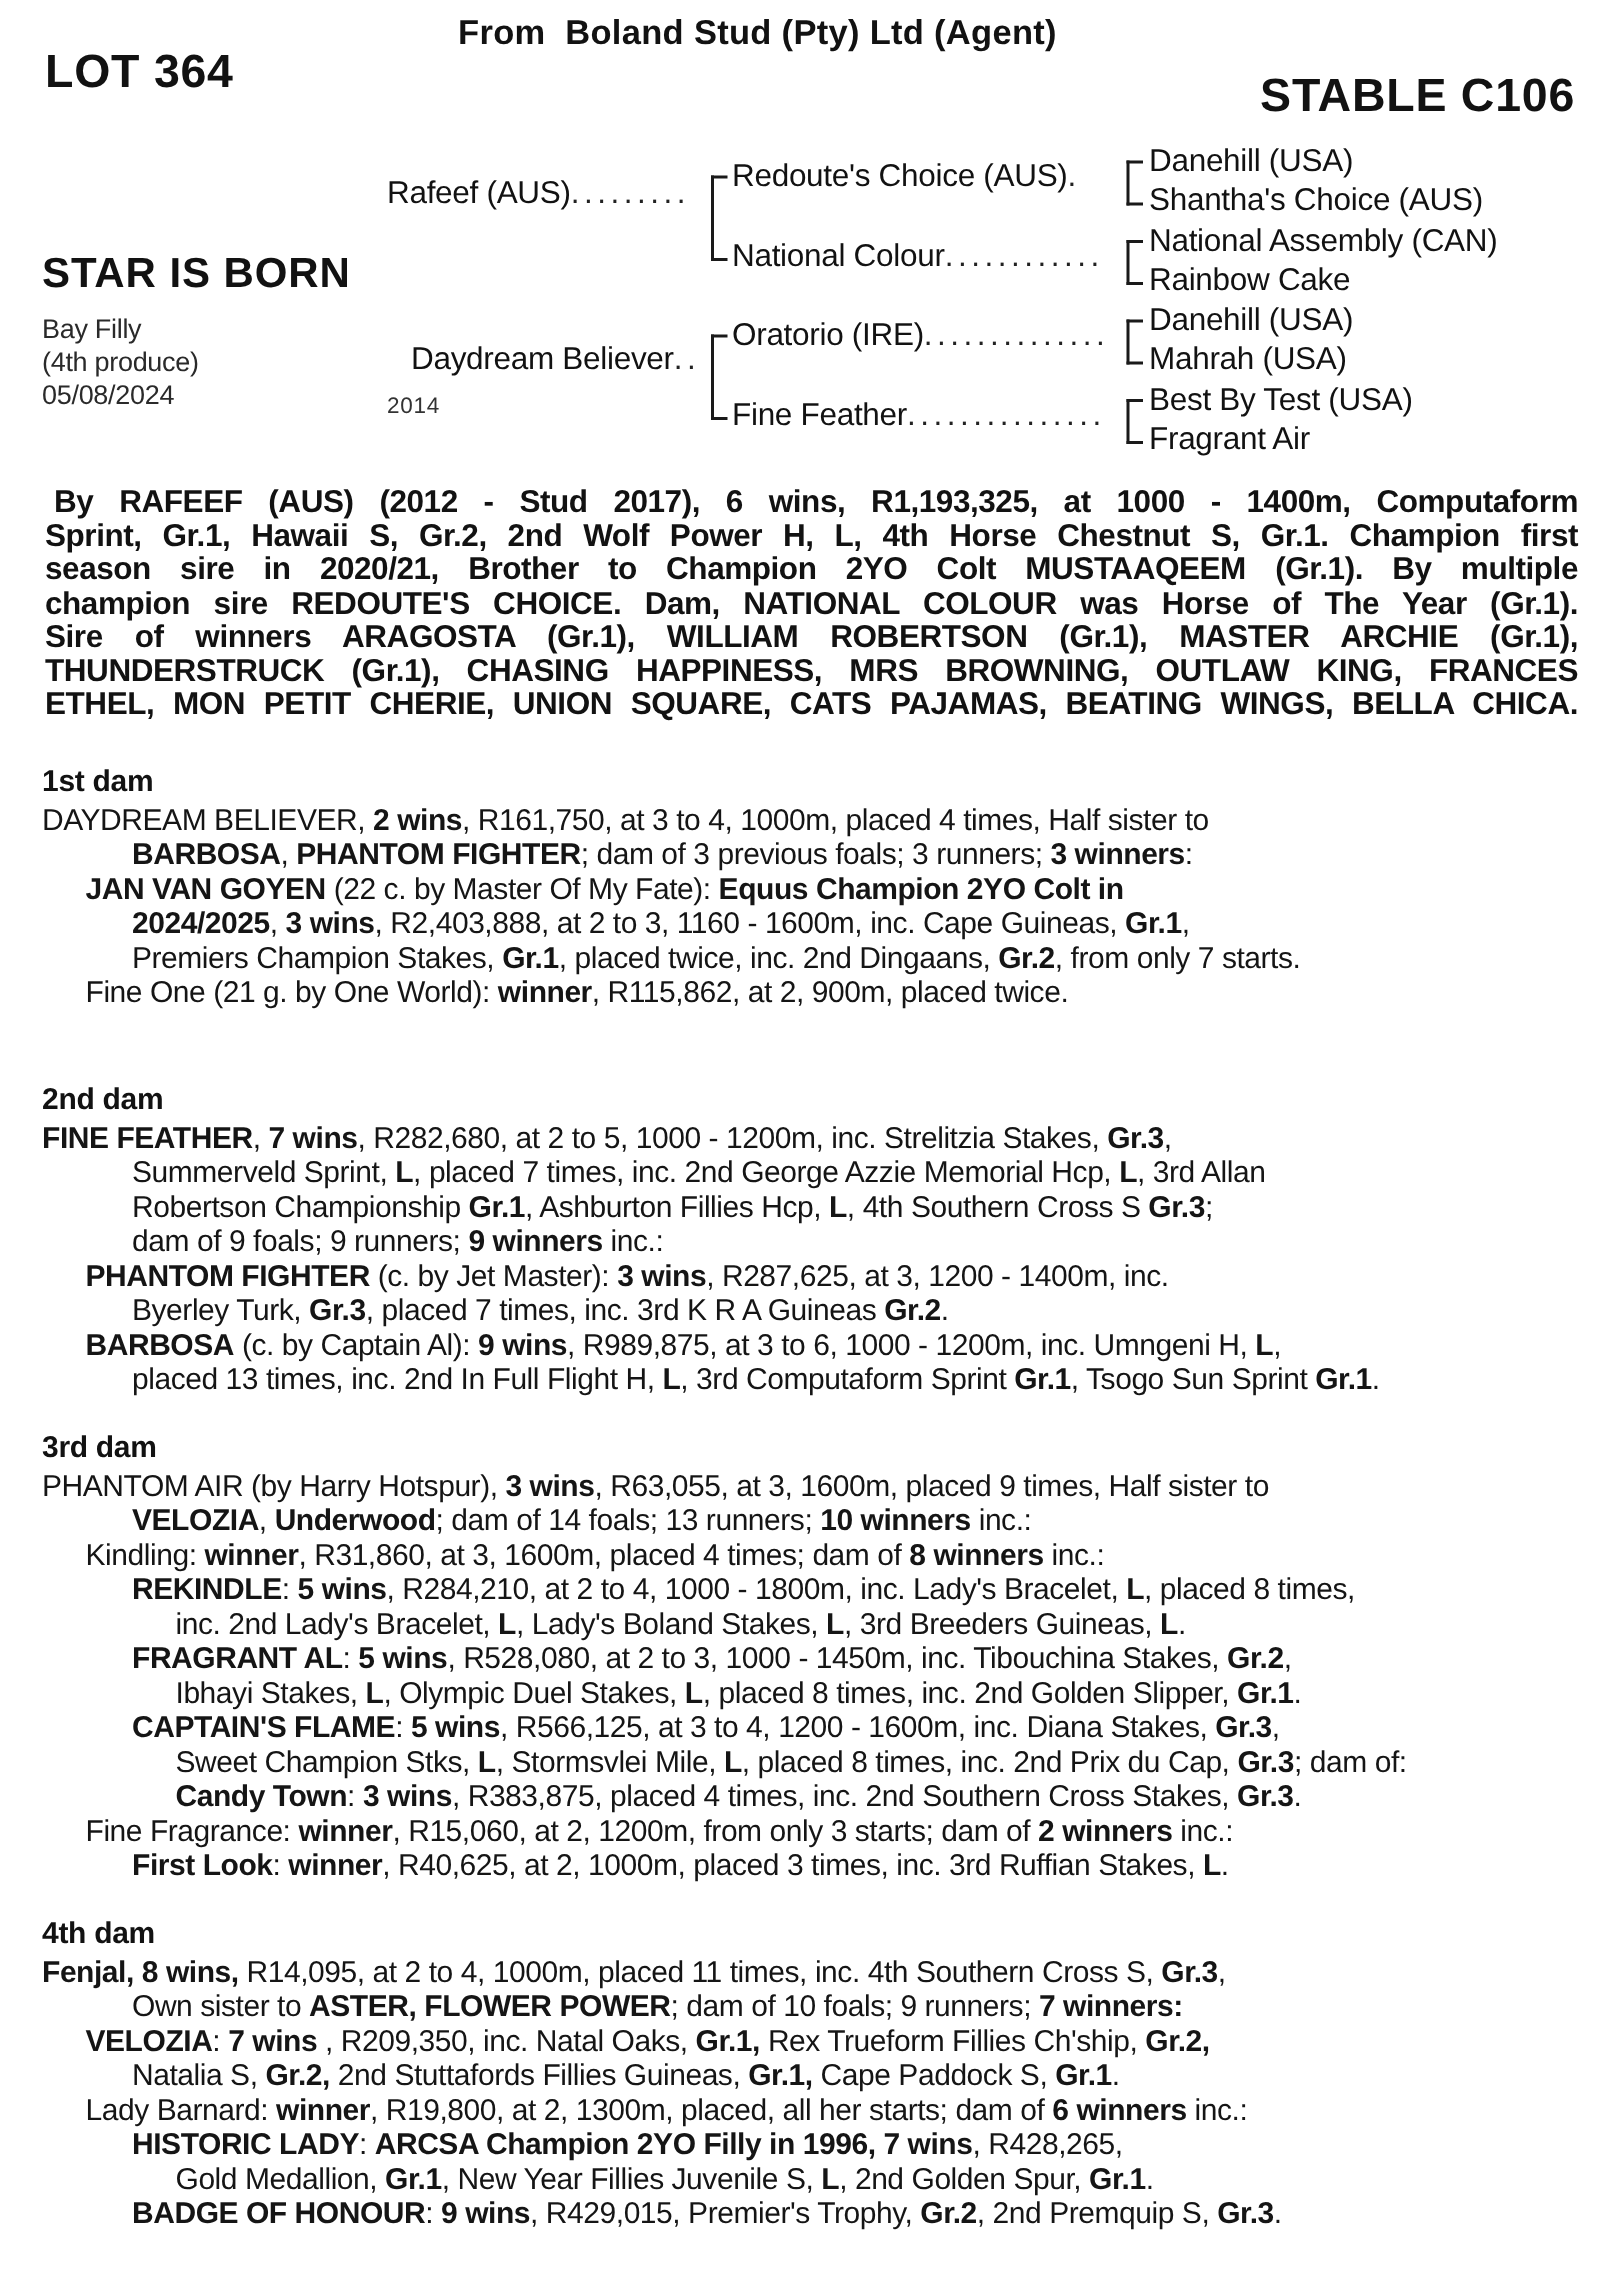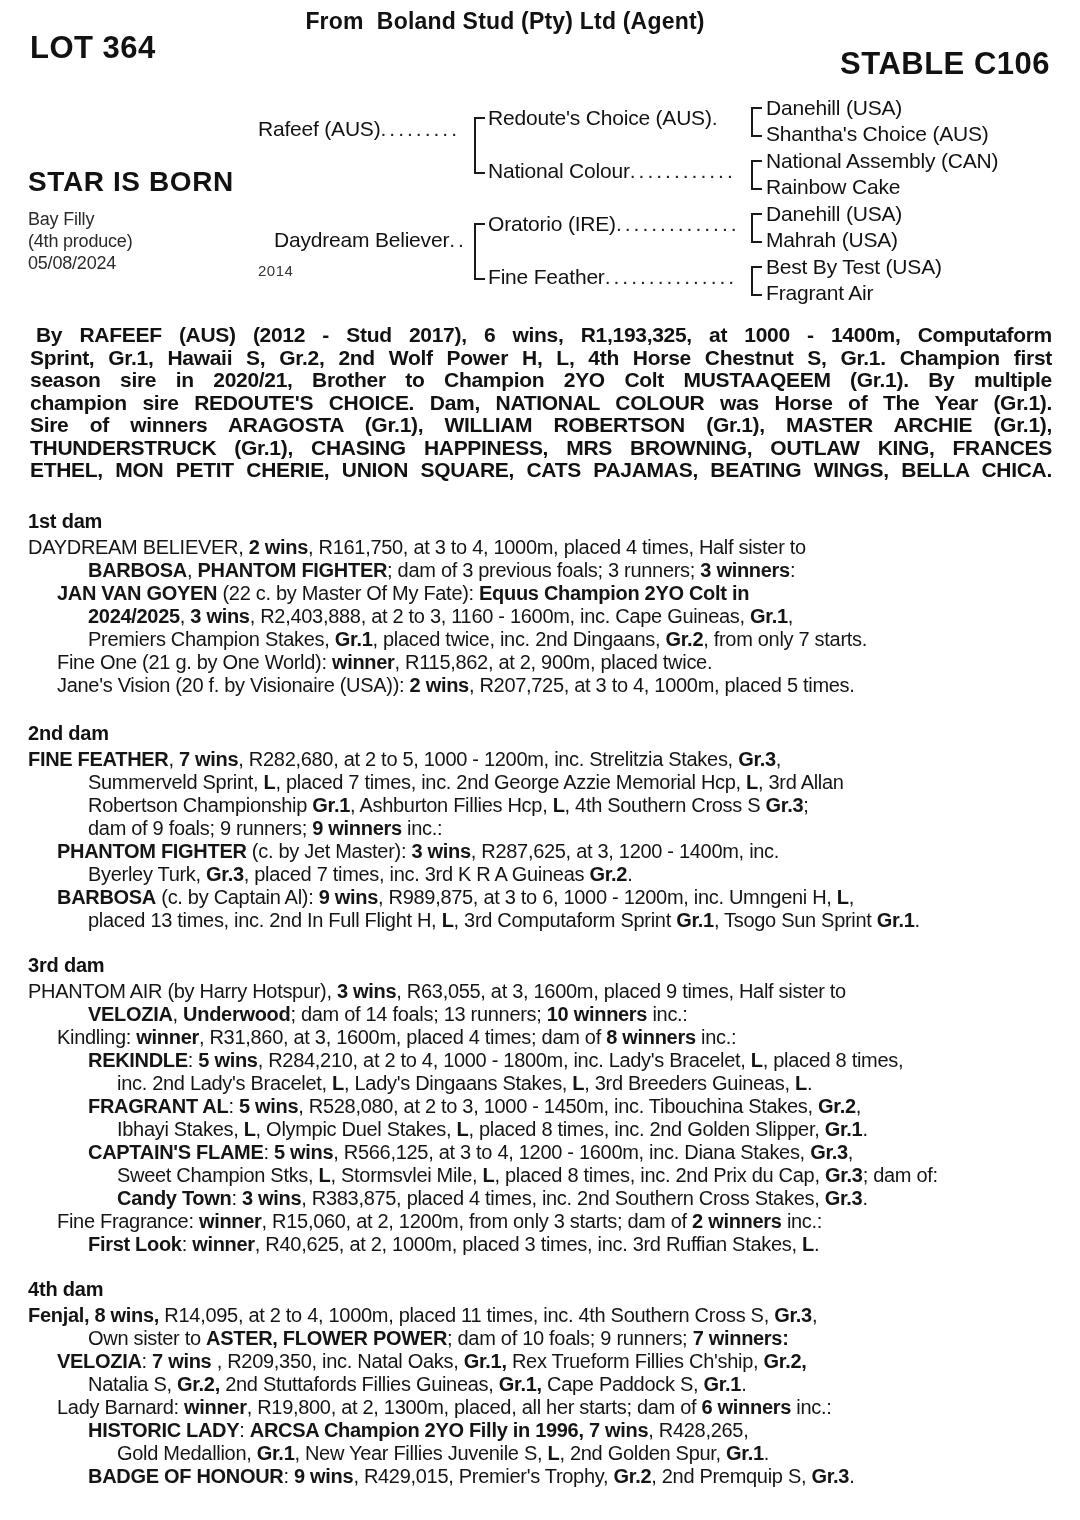--- a/index.html
+++ b/index.html
@@ -99,40 +99,39 @@
 
   <div id="dam-sections">
       <div class="dam-section" style="top: 510px;">
         <div class="dam-title">1st dam</div>
         <div class="bodyline ind0"><span>DAYDREAM BELIEVER, </span><span class="b">2 wins</span><span>, R161,750, at 3 to 4, 1000m, placed 4 times, Half sister to</span></div>
         <div class="bodyline ind2"><span class="b">BARBOSA</span><span>, </span><span class="b">PHANTOM FIGHTER</span><span>; dam of 3 previous foals; 3 runners; </span><span class="b">3 winners</span><span>:</span></div>
         <div class="bodyline ind1"><span class="b">JAN VAN GOYEN</span><span> (22 c. by Master Of My Fate): </span><span class="b">Equus Champion 2YO Colt in</span></div>
         <div class="bodyline ind2"><span class="b">2024/2025</span><span>, </span><span class="b">3 wins</span><span>, R2,403,888, at 2 to 3, 1160 - 1600m, inc. Cape Guineas, </span><span class="b">Gr.1</span><span>,</span></div>
         <div class="bodyline ind2"><span>Premiers Champion Stakes, </span><span class="b">Gr.1</span><span>, placed twice, inc. 2nd Dingaans, </span><span class="b">Gr.2</span><span>, from only 7 starts.</span></div>
         <div class="bodyline ind1"><span>Fine One (21 g. by One World): </span><span class="b">winner</span><span>, R115,862, at 2, 900m, placed twice.</span></div>
-        <div class="bodyline ind1"><span>Jane's Vision (20 f. by Visionaire (USA)): </span><span class="b">2 wins</span><span>, R207,725, at 3 to 4, 1000m, placed 5 times.</span></div>
       </div>
       <div class="dam-section" style="top: 722px;">
         <div class="dam-title">2nd dam</div>
         <div class="bodyline ind0"><span class="b">FINE FEATHER</span><span>, </span><span class="b">7 wins</span><span>, R282,680, at 2 to 5, 1000 - 1200m, inc. Strelitzia Stakes, </span><span class="b">Gr.3</span><span>,</span></div>
         <div class="bodyline ind2"><span>Summerveld Sprint, </span><span class="b">L</span><span>, placed 7 times, inc. 2nd George Azzie Memorial Hcp, </span><span class="b">L</span><span>, 3rd Allan</span></div>
         <div class="bodyline ind2"><span>Robertson Championship </span><span class="b">Gr.1</span><span>, Ashburton Fillies Hcp, </span><span class="b">L</span><span>, 4th Southern Cross S </span><span class="b">Gr.3</span><span>;</span></div>
         <div class="bodyline ind2"><span>dam of 9 foals; 9 runners; </span><span class="b">9 winners</span><span> inc.:</span></div>
         <div class="bodyline ind1"><span class="b">PHANTOM FIGHTER</span><span> (c. by Jet Master): </span><span class="b">3 wins</span><span>, R287,625, at 3, 1200 - 1400m, inc.</span></div>
         <div class="bodyline ind2"><span>Byerley Turk, </span><span class="b">Gr.3</span><span>, placed 7 times, inc. 3rd K R A Guineas </span><span class="b">Gr.2</span><span>.</span></div>
         <div class="bodyline ind1"><span class="b">BARBOSA</span><span> (c. by Captain Al): </span><span class="b">9 wins</span><span>, R989,875, at 3 to 6, 1000 - 1200m, inc. Umngeni H, </span><span class="b">L</span><span>,</span></div>
         <div class="bodyline ind2"><span>placed 13 times, inc. 2nd In Full Flight H, </span><span class="b">L</span><span>, 3rd Computaform Sprint </span><span class="b">Gr.1</span><span>, Tsogo Sun Sprint </span><span class="b">Gr.1</span><span>.</span></div>
       </div>
       <div class="dam-section" style="top: 954px;">
         <div class="dam-title">3rd dam</div>
         <div class="bodyline ind0"><span>PHANTOM AIR (by Harry Hotspur), </span><span class="b">3 wins</span><span>, R63,055, at 3, 1600m, placed 9 times, Half sister to</span></div>
         <div class="bodyline ind2"><span class="b">VELOZIA</span><span>, </span><span class="b">Underwood</span><span>; dam of 14 foals; 13 runners; </span><span class="b">10 winners</span><span> inc.:</span></div>
         <div class="bodyline ind1"><span>Kindling: </span><span class="b">winner</span><span>, R31,860, at 3, 1600m, placed 4 times; dam of </span><span class="b">8 winners</span><span> inc.:</span></div>
         <div class="bodyline ind2"><span class="b">REKINDLE</span><span>: </span><span class="b">5 wins</span><span>, R284,210, at 2 to 4, 1000 - 1800m, inc. Lady's Bracelet, </span><span class="b">L</span><span>, placed 8 times,</span></div>
-        <div class="bodyline ind3"><span>inc. 2nd Lady's Bracelet, </span><span class="b">L</span><span>, Lady's Dingaans Stakes, </span><span class="b">L</span><span>, 3rd Breeders Guineas, </span><span class="b">L</span><span>.</span></div>
+        <div class="bodyline ind3"><span>inc. 2nd Lady's Bracelet, </span><span class="b">L</span><span>, Lady's Boland Stakes, </span><span class="b">L</span><span>, 3rd Breeders Guineas, </span><span class="b">L</span><span>.</span></div>
         <div class="bodyline ind2"><span class="b">FRAGRANT AL</span><span>: </span><span class="b">5 wins</span><span>, R528,080, at 2 to 3, 1000 - 1450m, inc. Tibouchina Stakes, </span><span class="b">Gr.2</span><span>,</span></div>
         <div class="bodyline ind3"><span>Ibhayi Stakes, </span><span class="b">L</span><span>, Olympic Duel Stakes, </span><span class="b">L</span><span>, placed 8 times, inc. 2nd Golden Slipper, </span><span class="b">Gr.1</span><span>.</span></div>
         <div class="bodyline ind2"><span class="b">CAPTAIN'S FLAME</span><span>: </span><span class="b">5 wins</span><span>, R566,125, at 3 to 4, 1200 - 1600m, inc. Diana Stakes, </span><span class="b">Gr.3</span><span>,</span></div>
         <div class="bodyline ind3"><span>Sweet Champion Stks, </span><span class="b">L</span><span>, Stormsvlei Mile, </span><span class="b">L</span><span>, placed 8 times, inc. 2nd Prix du Cap, </span><span class="b">Gr.3</span><span>; dam of:</span></div>
         <div class="bodyline ind3"><span class="b">Candy Town</span><span>: </span><span class="b">3 wins</span><span>, R383,875, placed 4 times, inc. 2nd Southern Cross Stakes, </span><span class="b">Gr.3</span><span>.</span></div>
         <div class="bodyline ind1"><span>Fine Fragrance: </span><span class="b">winner</span><span>, R15,060, at 2, 1200m, from only 3 starts; dam of </span><span class="b">2 winners</span><span> inc.:</span></div>
         <div class="bodyline ind2"><span class="b">First Look</span><span>: </span><span class="b">winner</span><span>, R40,625, at 2, 1000m, placed 3 times, inc. 3rd Ruffian Stakes, </span><span class="b">L</span><span>.</span></div>
       </div>
       <div class="dam-section" style="top: 1278px;">
         <div class="dam-title">4th dam</div>

